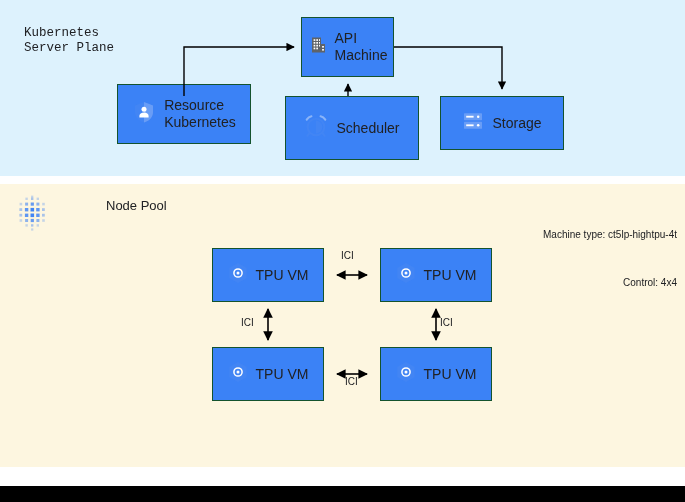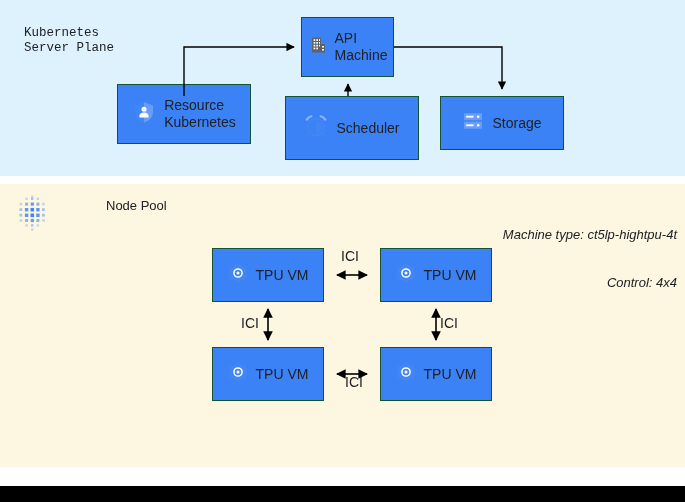--- a/index.html
+++ b/index.html
@@ -62,23 +62,22 @@
     left: 62px;
     top: 198px;
     font-size: 13px;
     line-height: 16px;
     margin-left: 44px;
   }
   #machine-info {
     right: 8px;
     top: 195px;
     text-align: right;
-    font-size: 13px;
+    font-size: 10px;
     line-height: 16px;
-    font-style: italic;
   }
   #machine-info div { white-space: pre; }
 
   
   .box {
     position: absolute;
     background: #3b82f6;
     border: 1px solid #14532d;
     box-sizing: border-box;
     display: flex;
@@ -122,21 +121,21 @@
     left: 0; top: 0;
     width: 685px;
     height: 502px;
     pointer-events: none;
   }
 
   
   .ici-label {
     position: absolute;
     color: #202124;
-    font-size: 14px;
+    font-size: 10px;
     line-height: 12px;
     white-space: pre;
   }
   #ici-top     { left: 341px; top: 250px; }
   #ici-bottom  { left: 345px; top: 376px; }
   #ici-left    { left: 241px; top: 317px; }
   #ici-right   { left: 440px; top: 317px; }
 </style>
 </head>
 <body>

